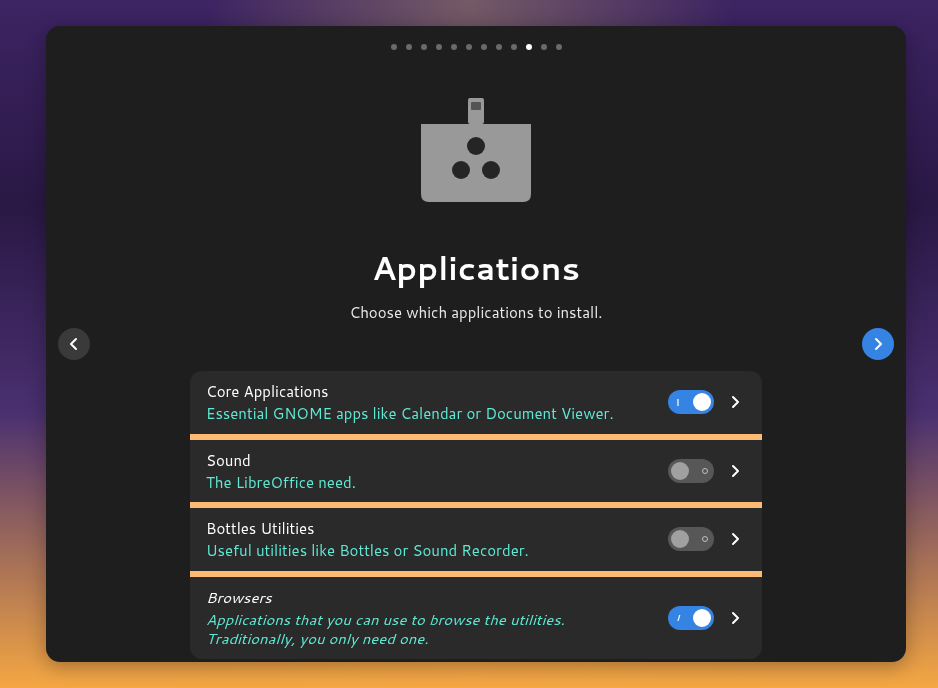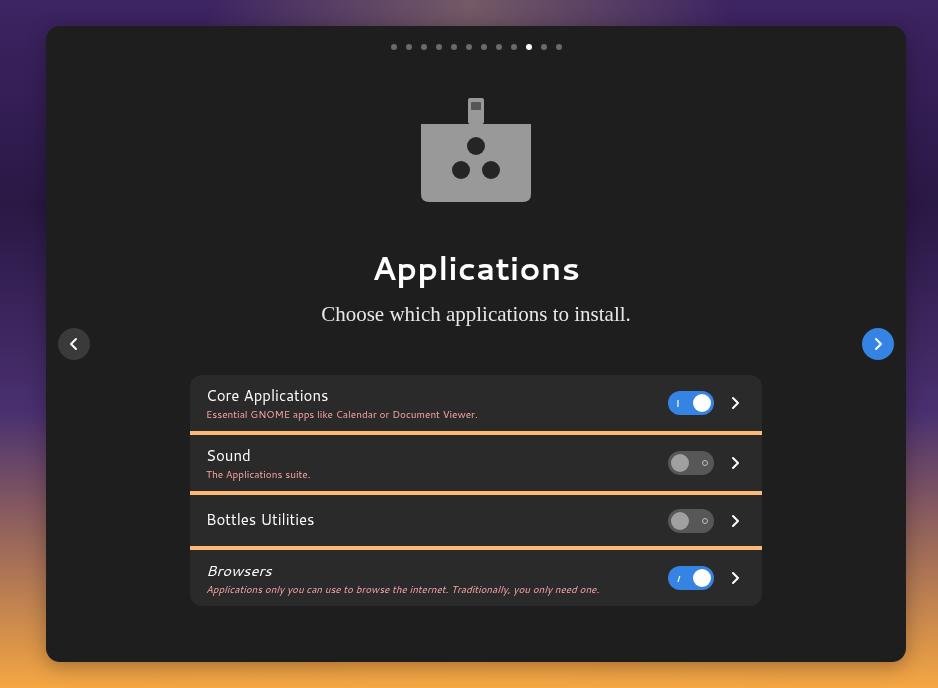--- a/index.html
+++ b/index.html
@@ -63,37 +63,36 @@
 
     .title {
       color: #ffffff;
       font-size: 32px;
       font-weight: 700;
       margin-bottom: 12px;
     }
 
     .subtitle {
       color: #e8e8e8;
-      font-size: 21px;
+      font-size: 15px;
       margin-bottom: 48px;
-      font-family: Liberation Serif, serif;
     }
 
     .list {
       width: 572px;
       background: #2a2a2a;
       border-radius: 12px;
       overflow: hidden;
     }
 
     .row {
       display: flex;
       align-items: center;
       padding: 10px 16px;
-      border-bottom: 4px solid #fdba74;
+      border-bottom: 6px solid #fdba74;
       gap: 12px;
       min-height: 55px;
     }
 
     .row:last-child {
       border-bottom: none;
       font-style: italic;
     }
 
     .row-text {
@@ -102,22 +101,22 @@
     }
 
     .row-title {
       color: #ffffff;
       font-size: 15px;
       font-weight: 400;
       margin-bottom: 2px;
     }
 
     .row-desc {
-      color: #fca5a5;
-      font-size: 10px;
+      color: #5eead4;
+      font-size: 15px;
       line-height: 1.3;
     }
 
     .toggle {
       width: 46px;
       height: 24px;
       border-radius: 12px;
       position: relative;
       cursor: pointer;
       display: flex;
@@ -252,52 +251,53 @@
       <div class="chevron-right">
         <svg width="10" height="14" viewBox="0 0 10 14">
             <path d="M2 2 L7 7 L2 12" stroke="#ffffff" stroke-width="2" fill="none" stroke-linecap="round" stroke-linejoin="round"></path>
           </svg>
       </div>
     </div>
 
     <div class="row">
       <div class="row-text">
         <div class="row-title">Sound</div>
-        <div class="row-desc">The Applications suite.</div>
+        <div class="row-desc">The LibreOffice need.</div>
       </div>
       <div class="toggle off">
         <div class="toggle-knob" style="background:#a0a0a0;"></div>
         <span class="toggle-indicator"></span>
       </div>
       <div class="chevron-right">
         <svg width="10" height="14" viewBox="0 0 10 14">
             <path d="M2 2 L7 7 L2 12" stroke="#ffffff" stroke-width="2" fill="none" stroke-linecap="round" stroke-linejoin="round"></path>
           </svg>
       </div>
     </div>
 
     <div class="row">
       <div class="row-text">
         <div class="row-title">Bottles Utilities</div>
+        <div class="row-desc">Useful utilities like Bottles or Sound Recorder.</div>
       </div>
       <div class="toggle off">
         <div class="toggle-knob" style="background:#a0a0a0;"></div>
         <span class="toggle-indicator"></span>
       </div>
       <div class="chevron-right">
         <svg width="10" height="14" viewBox="0 0 10 14">
             <path d="M2 2 L7 7 L2 12" stroke="#ffffff" stroke-width="2" fill="none" stroke-linecap="round" stroke-linejoin="round"></path>
           </svg>
       </div>
     </div>
 
     <div class="row">
       <div class="row-text">
         <div class="row-title">Browsers</div>
-        <div class="row-desc">Applications only you can use to browse the internet. Traditionally, you only need one.</div>
+        <div class="row-desc">Applications that you can use to browse the utilities. Traditionally, you only need one.</div>
       </div>
       <div class="toggle on">
         <span class="toggle-indicator">I</span>
         <div class="toggle-knob"></div>
       </div>
       <div class="chevron-right">
         <svg width="10" height="14" viewBox="0 0 10 14">
             <path d="M2 2 L7 7 L2 12" stroke="#ffffff" stroke-width="2" fill="none" stroke-linecap="round" stroke-linejoin="round"></path>
           </svg>
       </div>

